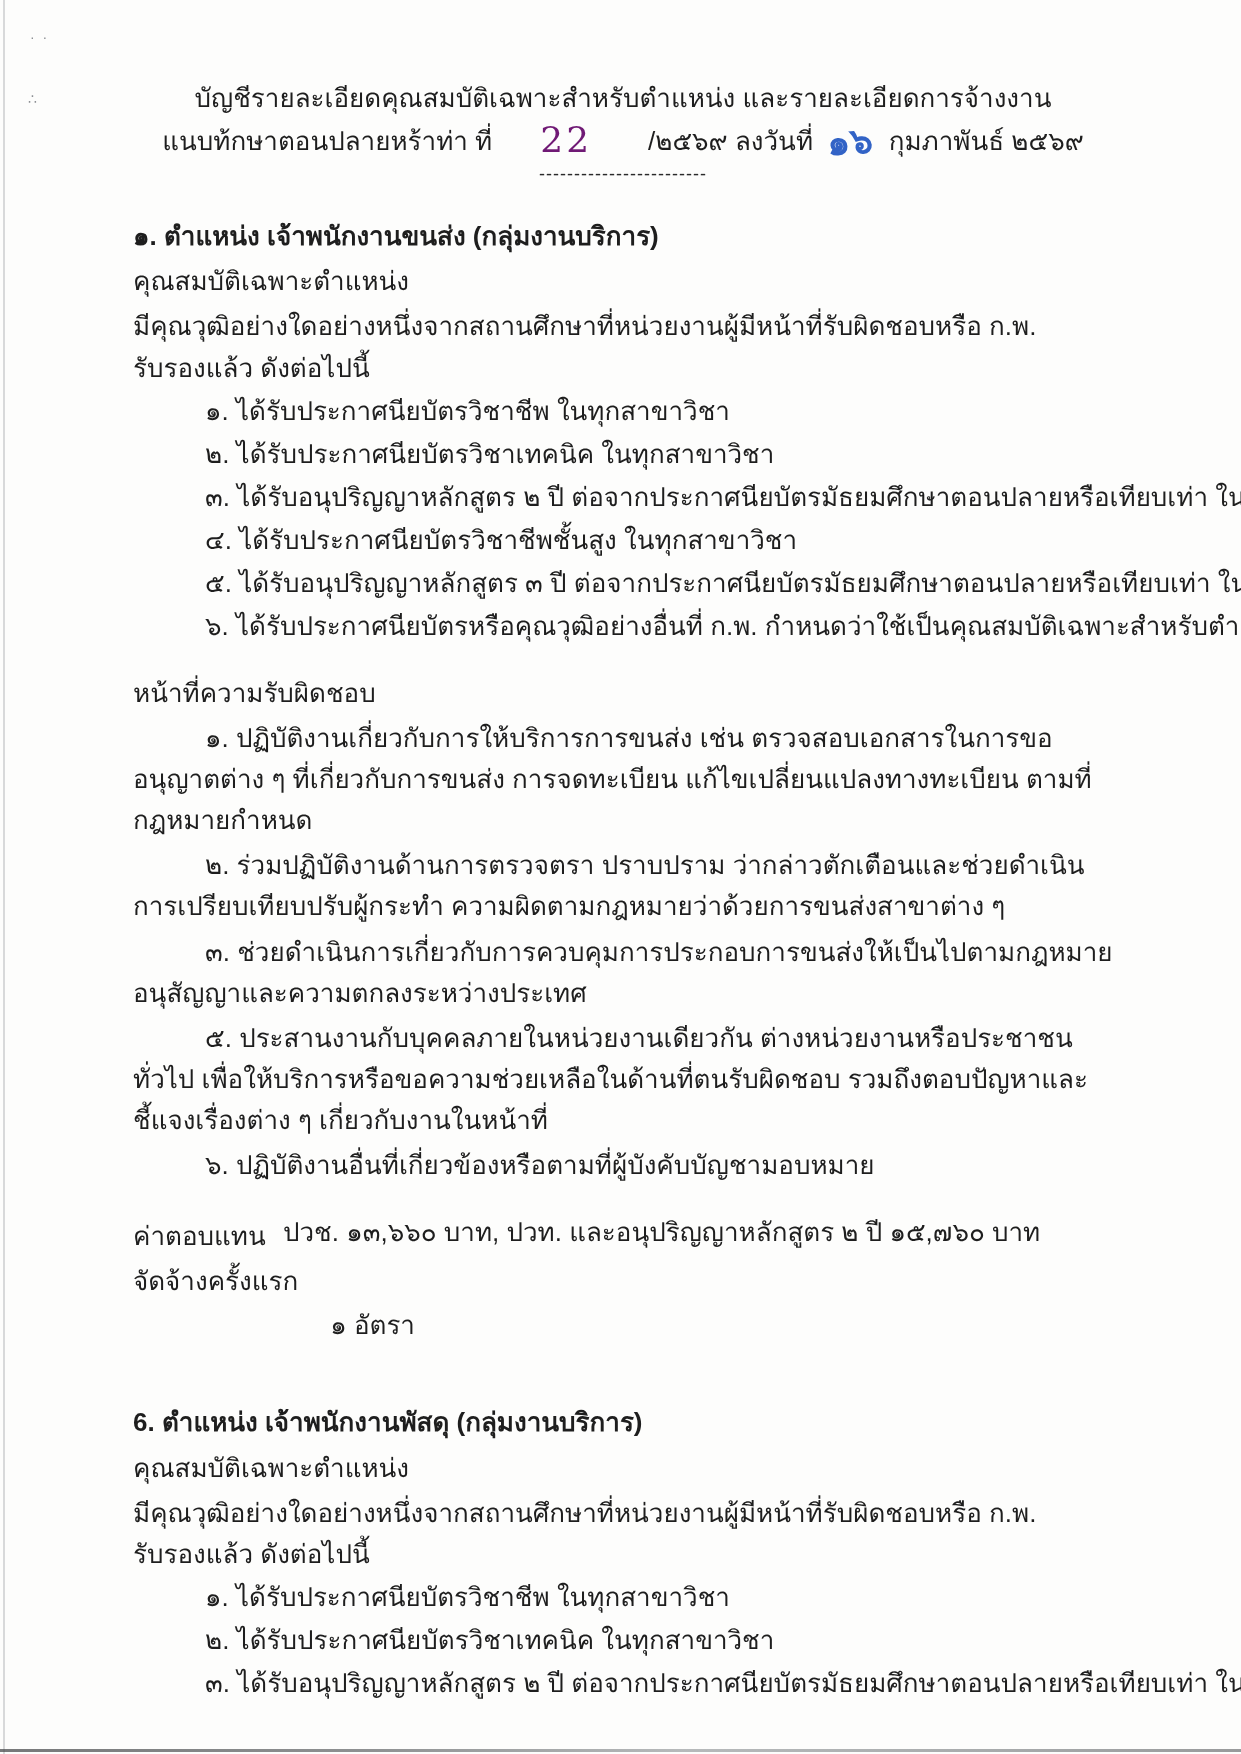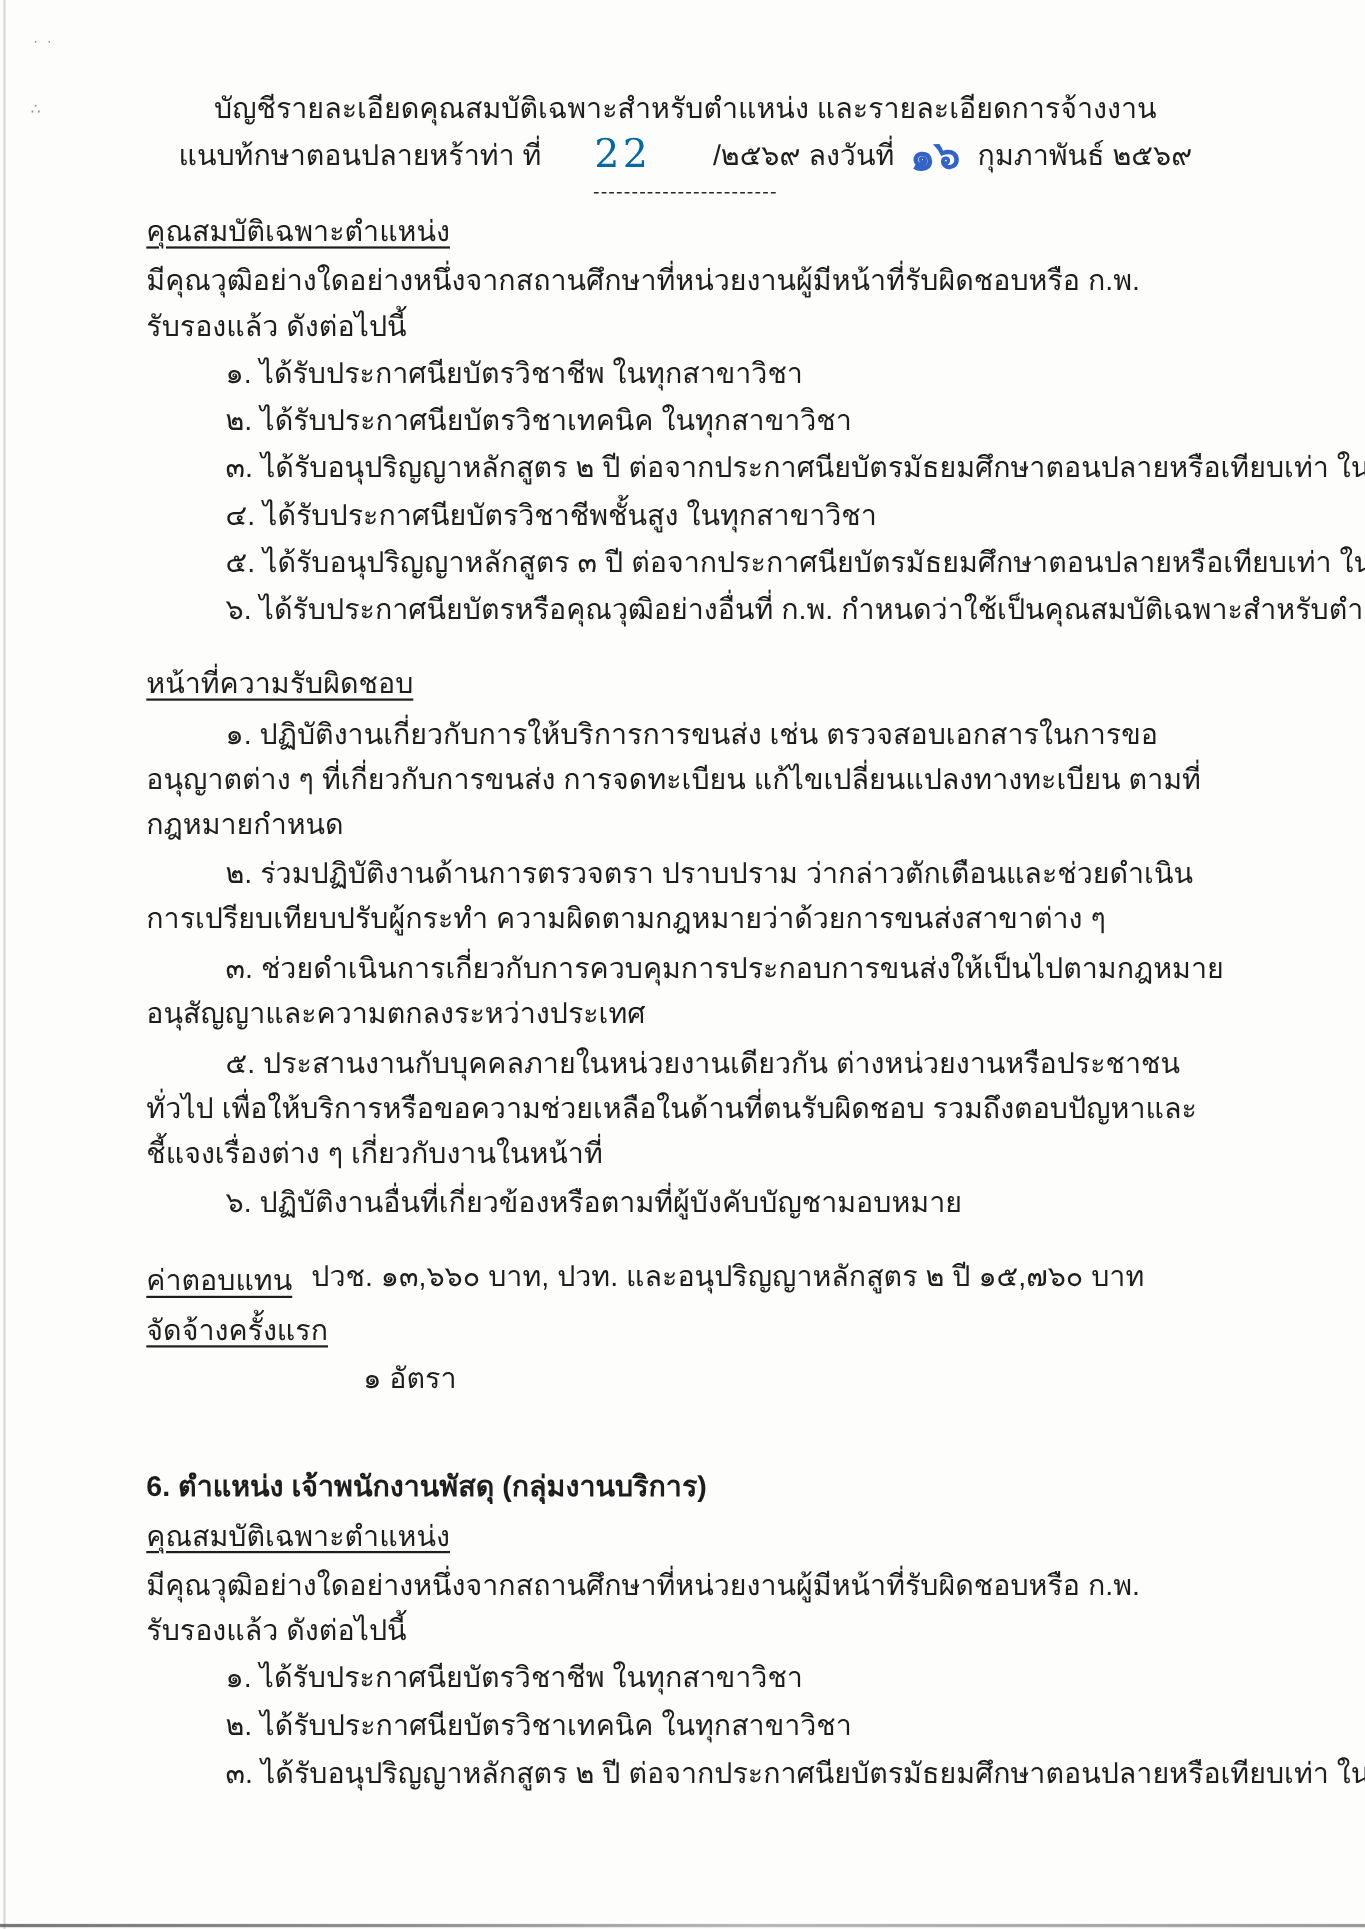--- a/index.html
+++ b/index.html
@@ -48,21 +48,21 @@
   .ref-line {
     text-align: center;
     white-space: nowrap;
     margin: 0;
   }
   .handwritten-number {
     display: inline-block;
     font-family: "DejaVu Serif", serif;
     font-size: 36px;
     line-height: 1;
-    color: #0369a1;
+    color: #701a75;
     letter-spacing: 3px;
     margin: 0 56px 0 48px;
     vertical-align: -2px;
   }
   .handwritten-date {
     display: inline-block;
     font-size: 36px;
     line-height: 1;
     font-weight: bold;
     color: #3263c6;
@@ -79,21 +79,20 @@
     line-height: 1.2;
   }
   
   .section-title {
     font-weight: bold;
     font-size: 26px;
     margin: 30px 0 0 0;
     line-height: 1.6;
   }
   .underline-heading {
-    text-decoration: underline;
     text-underline-offset: 5px;
     margin: 4px 0 0 0;
   }
   .intro-line {
     margin: 4px 0 0 0;
   }
   .qual-item {
     margin: 2px 0 0 72px;
     white-space: nowrap;
   }
@@ -123,20 +122,21 @@
 
     <header>
       <div class="title-line">บัญชีรายละเอียดคุณสมบัติเฉพาะสำหรับตำแหน่ง และรายละเอียดการจ้างงาน</div>
       <div class="ref-line">
         <span>แนบท้กษาตอนปลายหร้าท่า ที่</span><span class="handwritten-number">22</span><span>/๒๕๖๙  ลงวันที่</span><span class="handwritten-date">๑๖</span><span>กุมภาพันธ์ ๒๕๖๙</span>
       </div>
       <div class="divider-dashes">------------------------</div>
     </header>
 
     <section>
+      <div class="section-title">๑. ตำแหน่ง เจ้าพนักงานขนส่ง (กลุ่มงานบริการ)</div>
 
       <div class="underline-heading">คุณสมบัติเฉพาะตำแหน่ง</div>
       <div class="intro-line">มีคุณวุฒิอย่างใดอย่างหนึ่งจากสถานศึกษาที่หน่วยงานผู้มีหน้าที่รับผิดชอบหรือ ก.พ. รับรองแล้ว ดังต่อไปนี้</div>
 
       <div class="qual-item">๑. ได้รับประกาศนียบัตรวิชาชีพ ในทุกสาขาวิชา</div>
       <div class="qual-item">๒. ได้รับประกาศนียบัตรวิชาเทคนิค ในทุกสาขาวิชา</div>
       <div class="qual-item">๓. ได้รับอนุปริญญาหลักสูตร ๒ ปี ต่อจากประกาศนียบัตรมัธยมศึกษาตอนปลายหรือเทียบเท่า ในทุกสาขาวิชา</div>
       <div class="qual-item">๔. ได้รับประกาศนียบัตรวิชาชีพชั้นสูง ในทุกสาขาวิชา</div>
       <div class="qual-item">๕. ได้รับอนุปริญญาหลักสูตร ๓ ปี ต่อจากประกาศนียบัตรมัธยมศึกษาตอนปลายหรือเทียบเท่า ในทุกสาขาวิชา</div>
       <div class="qual-item">๖. ได้รับประกาศนียบัตรหรือคุณวุฒิอย่างอื่นที่ ก.พ. กำหนดว่าใช้เป็นคุณสมบัติเฉพาะสำหรับตำแหน่งนี้ได้</div>

